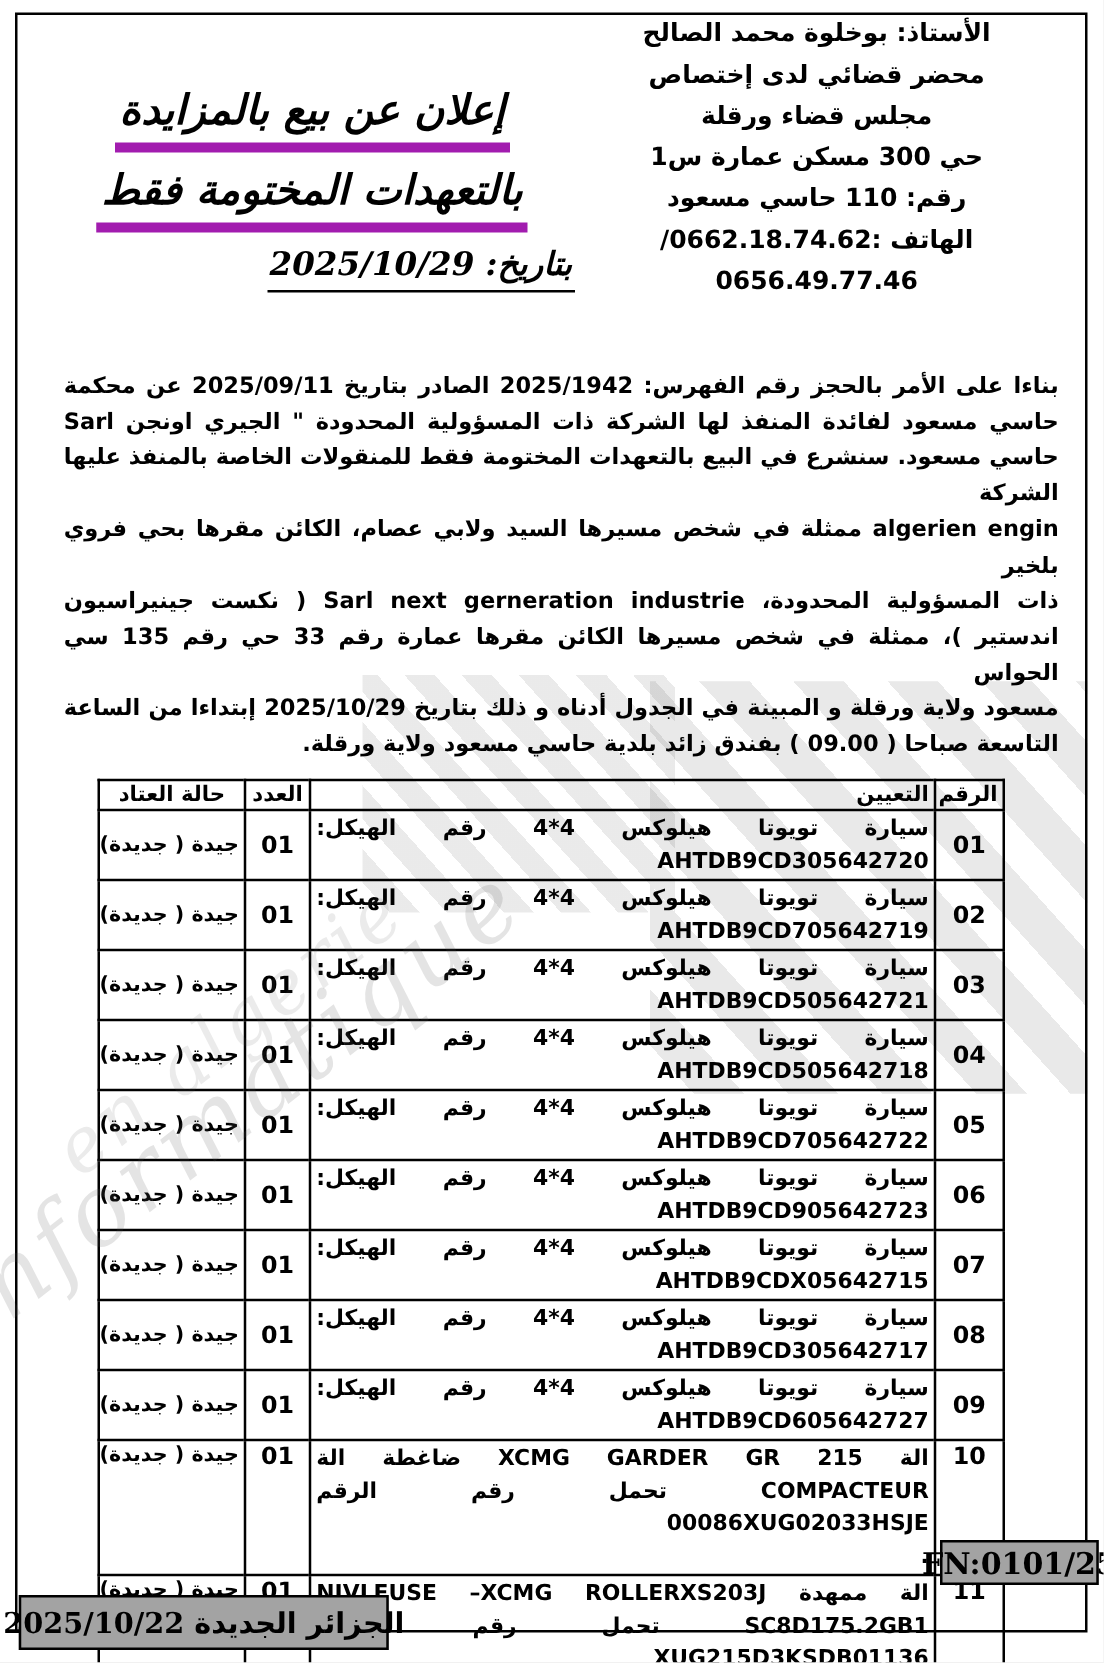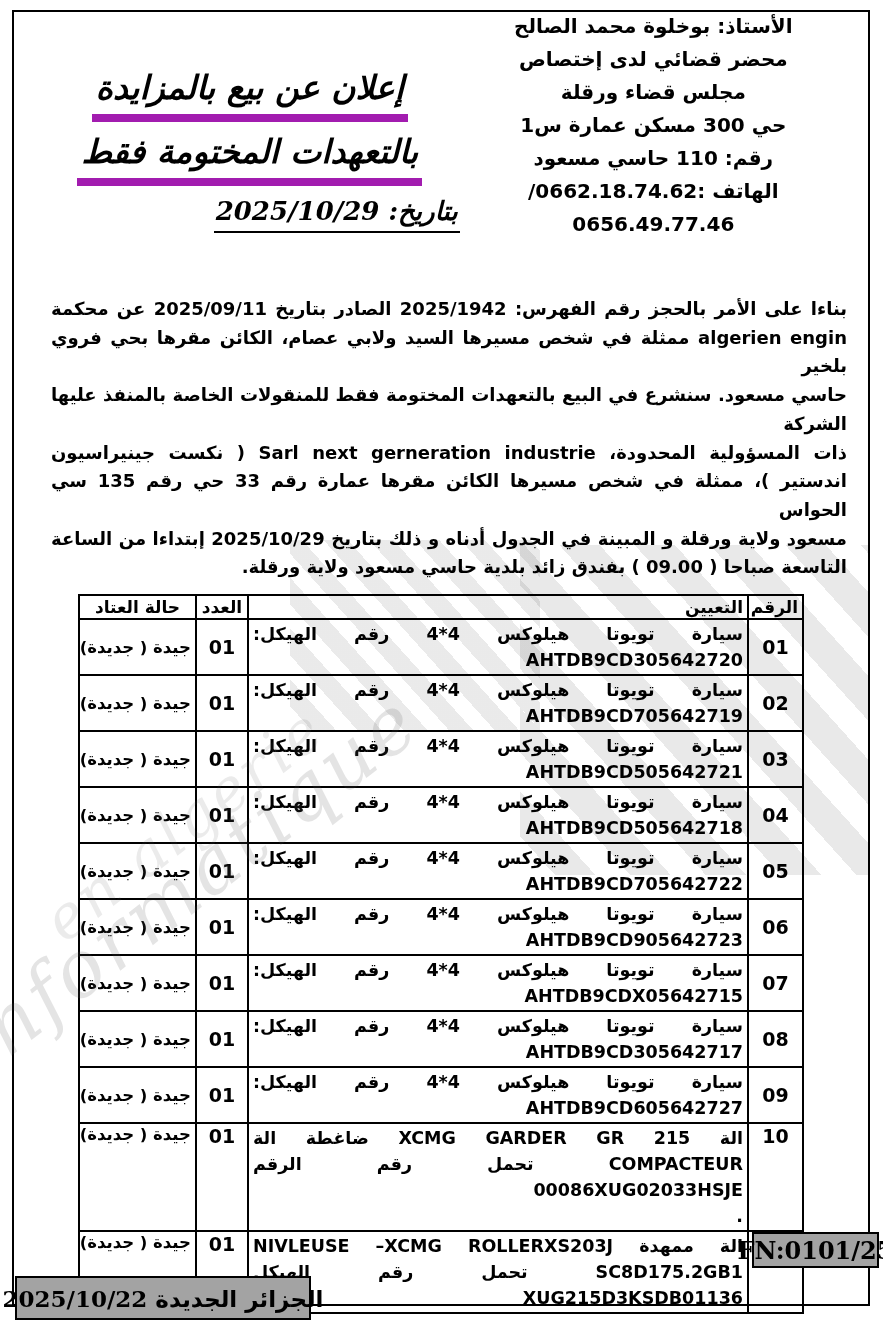--- a/index.html
+++ b/index.html
@@ -94,22 +94,23 @@
           <span>بالتعهدات المختومة فقط</span>
         </div>
         <div class="title-date">
           <span>بتاريخ: 2025/10/29</span>
         </div>
       </div>
     </div>
 
     <div class="para" id="body-lines">
         <div class="tline">بناءا على الأمر بالحجز رقم الفهرس: 2025/1942 الصادر بتاريخ 2025/09/11 عن محكمة</div>
+        <div class="tline">حاسي مسعود لفائدة المنفذ لها الشركة ذات المسؤولية المحدودة " الجيري اونجن Sarl</div>
+        <div class="tline">حاسي مسعود. سنشرع في البيع بالتعهدات المختومة فقط للمنقولات الخاصة بالمنفذ عليها الشركة</div>
         <div class="tline">algerien engin ممثلة في شخص مسيرها السيد ولابي عصام، الكائن مقرها بحي فروي بلخير</div>
-        <div class="tline">حاسي مسعود. سنشرع في البيع بالتعهدات المختومة فقط للمنقولات الخاصة بالمنفذ عليها الشركة</div>
         <div class="tline">ذات المسؤولية المحدودة، Sarl next gerneration industrie ( نكست جينيراسيون</div>
         <div class="tline">اندستير )، ممثلة في شخص مسيرها الكائن مقرها عمارة رقم 33 حي رقم 135 سي الحواس</div>
         <div class="tline">مسعود ولاية ورقلة و المبينة في الجدول أدناه و ذلك بتاريخ 2025/10/29 إبتداءا من الساعة</div>
         <div class="tline tlast">التاسعة صباحا ( 09.00 ) بفندق زائد بلدية حاسي مسعود ولاية ورقلة.</div>
       </div>
 
     <table class="goods">
       <colgroup>
         <col style="width:55px">
           <col style="width:500px">

